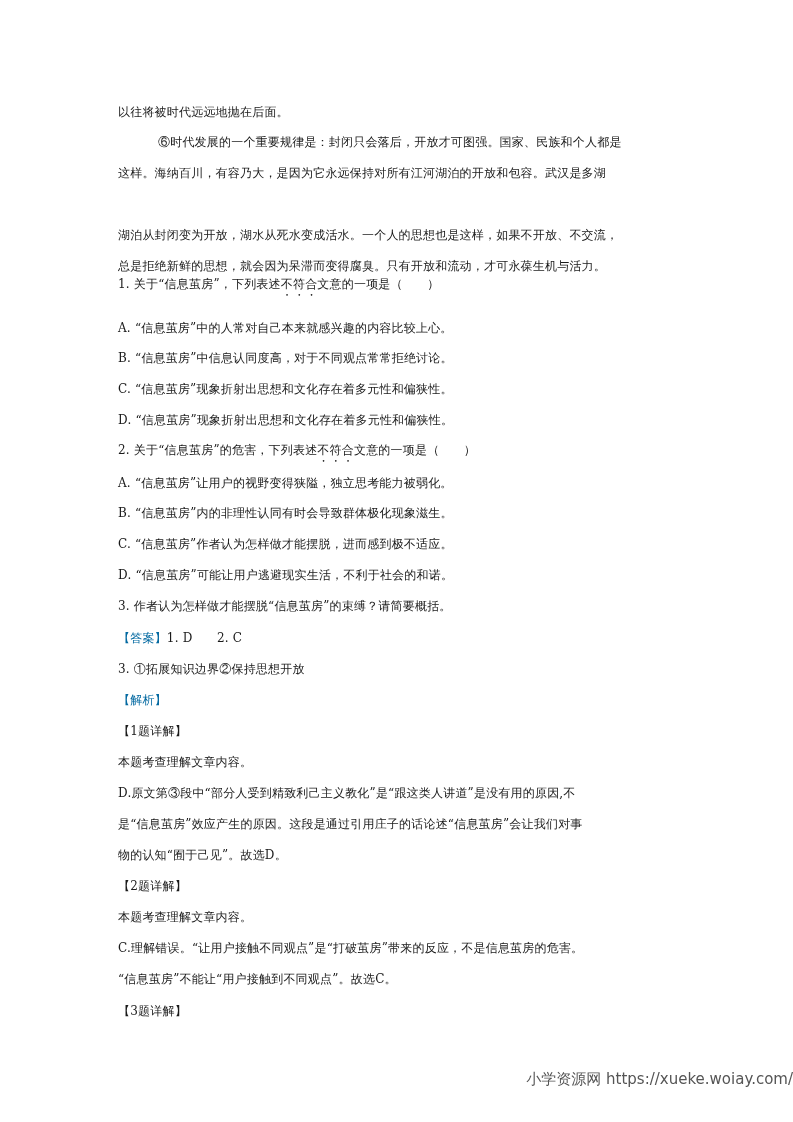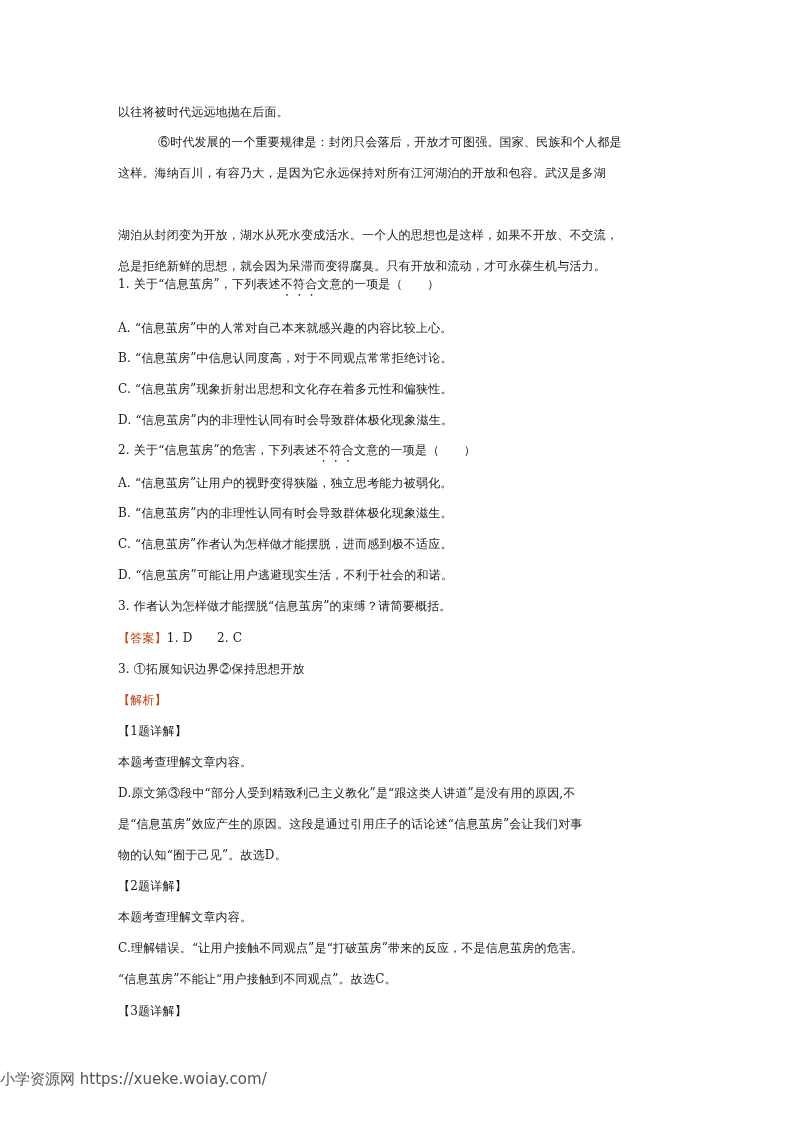--- a/index.html
+++ b/index.html
@@ -1,43 +1,43 @@
 <!DOCTYPE html>
 <html><head>
 <meta charset="utf-8">
 <style>
   html, body { margin: 0; padding: 0; background: #ffffff; }
   body { width: 793px; height: 1122px; position: relative; overflow: hidden;
          font-family: "DejaVu Serif", "Liberation Serif", serif; color: #1a1a1a; }
   .page { position: absolute; left: 0; top: 0; width: 793px; height: 1122px; }
   .line { position: absolute; left: 118px; font-size: 12px; line-height: 20px; white-space: nowrap; letter-spacing: 0.2px; }
   .indent { left: 146px; margin-left: 12px; }
-  .label { color: #c2410c; }
+  .label { color: #0369a1; }
   .em { text-emphasis: dot; -webkit-text-emphasis: dot; text-emphasis-position: under; -webkit-text-emphasis-position: under; }
-  .footer { position: absolute; left: 0; width: 793px; top: 1070px; text-align: left;
+  .footer { position: absolute; left: 0; width: 793px; top: 1070px; text-align: right;
             font-family: "DejaVu Sans", "Liberation Sans", sans-serif; font-size: 15px; color: #555; }
 </style>
 </head>
 <body>
 
 <div class="page">
 
   <div class="line" style="top:102px">以往将被时代远远地抛在后面。</div>
   <div class="line indent" style="top:132px">⑥时代发展的一个重要规律是：封闭只会落后，开放才可图强。国家、民族和个人都是</div>
   <div class="line" style="top:163px">这样。海纳百川，有容乃大，是因为它永远保持对所有江河湖泊的开放和包容。武汉是多湖</div>
   <div class="line" style="top:225px">湖泊从封闭变为开放，湖水从死水变成活水。一个人的思想也是这样，如果不开放、不交流，</div>
   <div class="line" style="top:256px">总是拒绝新鲜的思想，就会因为呆滞而变得腐臭。只有开放和流动，才可永葆生机与活力。</div>
 
   <div class="line" style="top:274px">
     <span>1. 关于“信息茧房”，下列表述</span><span class="em">不符合</span><span>文意的一项是（　　）</span>
   </div>
   <div class="line" style="top:318px">A. “信息茧房”中的人常对自己本来就感兴趣的内容比较上心。</div>
   <div class="line" style="top:348px">B. “信息茧房”中信息认同度高，对于不同观点常常拒绝讨论。</div>
   <div class="line" style="top:379px">C. “信息茧房”现象折射出思想和文化存在着多元性和偏狭性。</div>
-  <div class="line" style="top:410px">D. “信息茧房”内的非理性认同有时会导致群体极化现象滋生。</div>
+  <div class="line" style="top:410px">D. “信息茧房”现象折射出思想和文化存在着多元性和偏狭性。</div>
 
   <div class="line" style="top:440px">
     <span>2. 关于“信息茧房”的危害，下列表述</span><span class="em">不符合</span><span>文意的一项是（　　）</span>
   </div>
   <div class="line" style="top:473px">A. “信息茧房”让用户的视野变得狭隘，独立思考能力被弱化。</div>
   <div class="line" style="top:503px">B. “信息茧房”内的非理性认同有时会导致群体极化现象滋生。</div>
   <div class="line" style="top:534px">C. “信息茧房”作者认为怎样做才能摆脱，进而感到极不适应。</div>
   <div class="line" style="top:565px">D. “信息茧房”可能让用户逃避现实生活，不利于社会的和诺。</div>
 
   <div class="line" style="top:596px">3. 作者认为怎样做才能摆脱“信息茧房”的束缚？请简要概括。</div>

